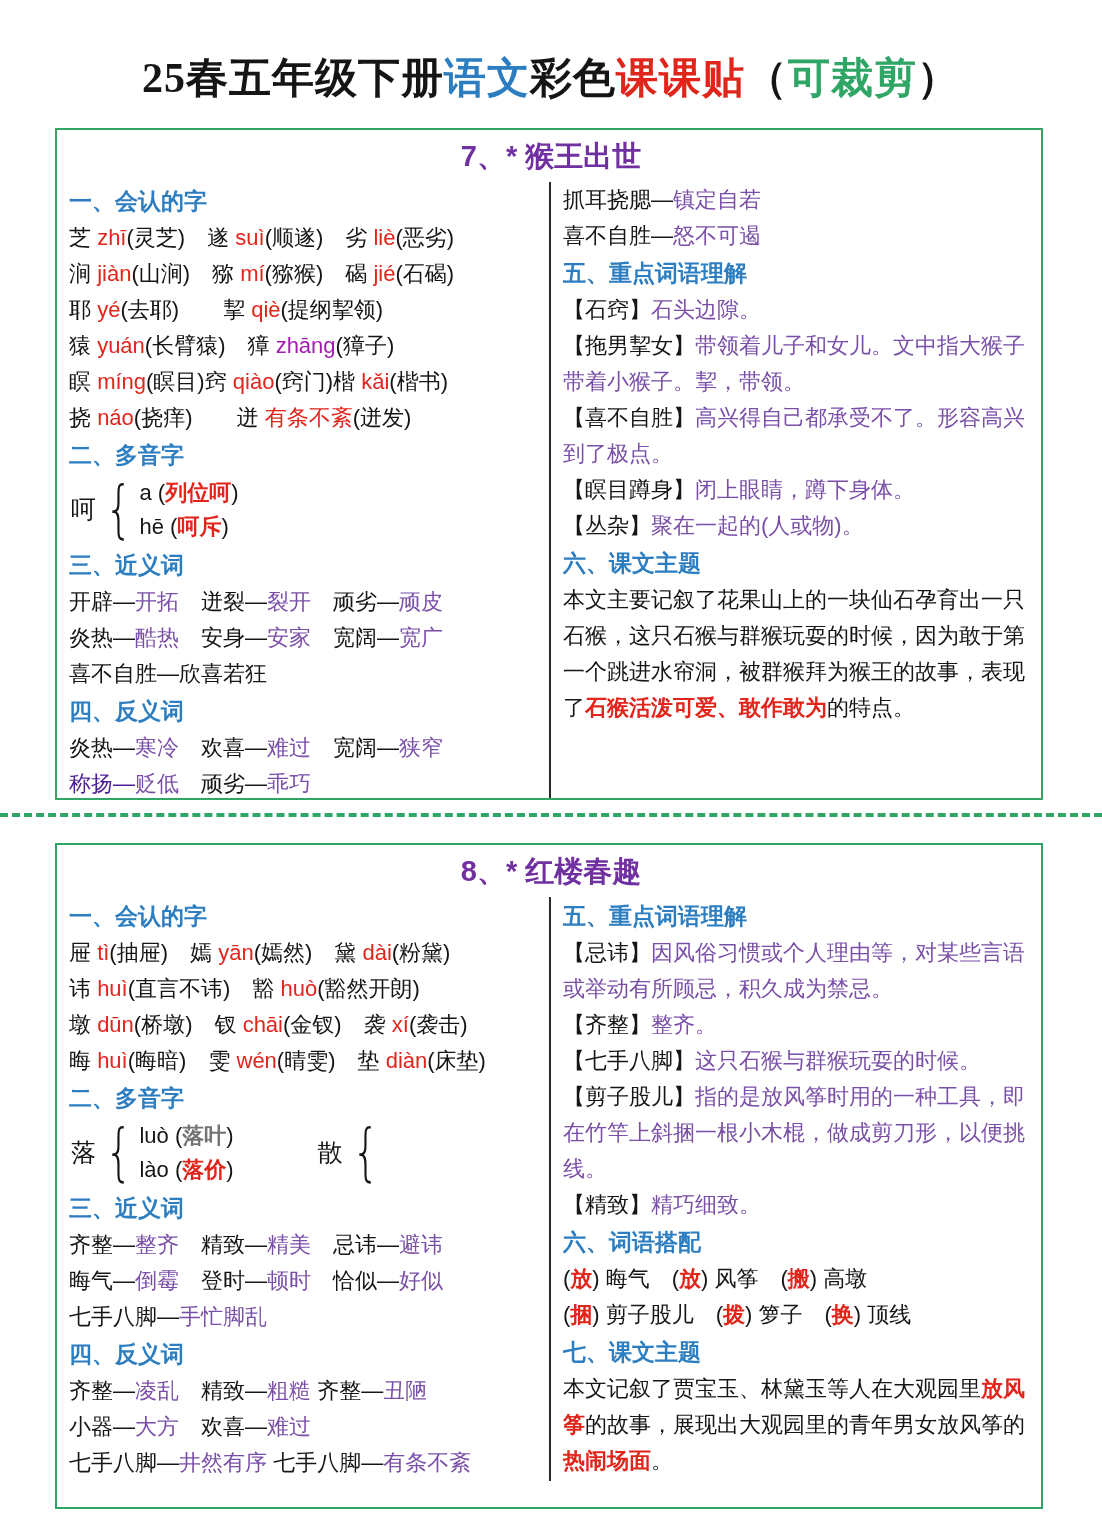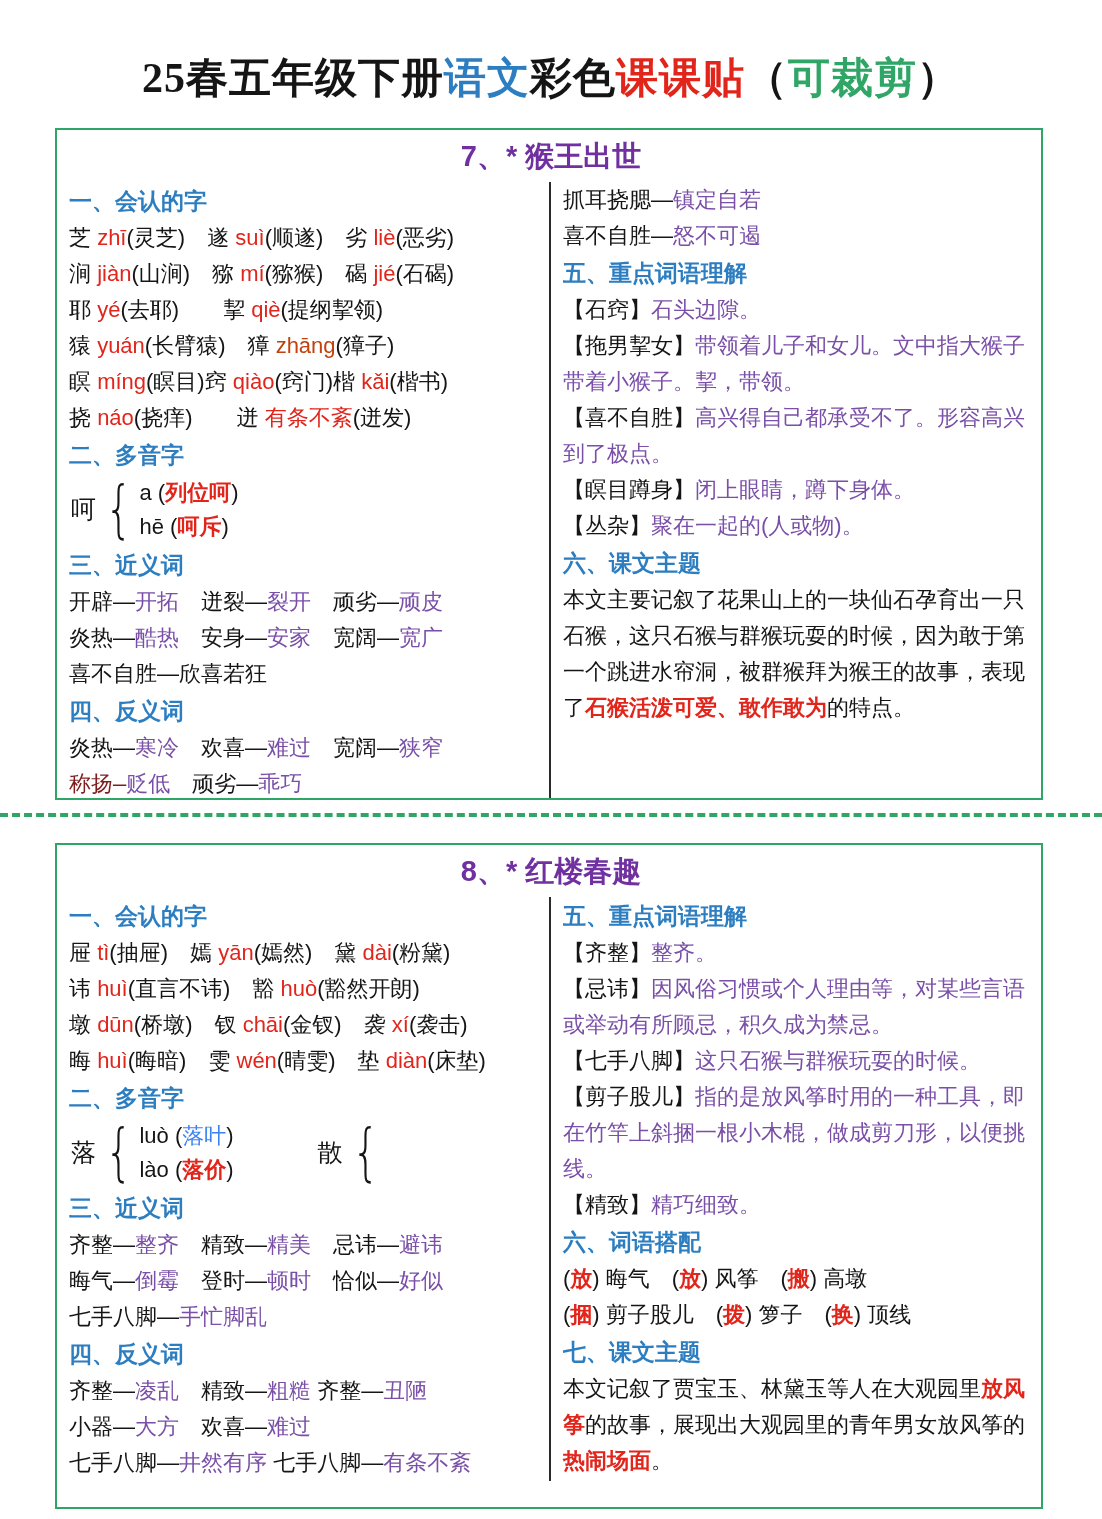--- a/index.html
+++ b/index.html
@@ -50,41 +50,41 @@
     </div>
 
   <div class="box" id="box1">
     <div class="sec-head">7、* 猴王出世</div>
     <div class="cols">
       <div class="col-left">
           <div class="subhead">一、会认的字</div>
           <div class="line"><span style="color: rgb(21, 21, 21);">芝 </span><span style="color: rgb(225, 37, 27);">zhī</span><span style="color: rgb(21, 21, 21);">(灵芝)　</span><span style="color: rgb(21, 21, 21);">遂 </span><span style="color: rgb(225, 37, 27);">suì</span><span style="color: rgb(21, 21, 21);">(顺遂)　</span><span style="color: rgb(21, 21, 21);">劣 </span><span style="color: rgb(225, 37, 27);">liè</span><span style="color: rgb(21, 21, 21);">(恶劣)</span></div>
           <div class="line"><span style="color: rgb(21, 21, 21);">涧 </span><span style="color: rgb(225, 37, 27);">jiàn</span><span style="color: rgb(21, 21, 21);">(山涧)　</span><span style="color: rgb(21, 21, 21);">猕 </span><span style="color: rgb(225, 37, 27);">mí</span><span style="color: rgb(21, 21, 21);">(猕猴)　</span><span style="color: rgb(21, 21, 21);">碣 </span><span style="color: rgb(225, 37, 27);">jié</span><span style="color: rgb(21, 21, 21);">(石碣)</span></div>
           <div class="line"><span style="color: rgb(21, 21, 21);">耶 </span><span style="color: rgb(225, 37, 27);">yé</span><span style="color: rgb(21, 21, 21);">(去耶)　　</span><span style="color: rgb(21, 21, 21);">挈 </span><span style="color: rgb(225, 37, 27);">qiè</span><span style="color: rgb(21, 21, 21);">(提纲挈领)</span></div>
-          <div class="line"><span style="color: rgb(21, 21, 21);">猿 </span><span style="color: rgb(225, 37, 27);">yuán</span><span style="color: rgb(21, 21, 21);">(长臂猿)　</span><span style="color: rgb(21, 21, 21);">獐 </span><span style="color: #c2410c;">zhāng</span><span style="color: rgb(21, 21, 21);">(獐子)</span></div>
+          <div class="line"><span style="color: rgb(21, 21, 21);">猿 </span><span style="color: rgb(225, 37, 27);">yuán</span><span style="color: rgb(21, 21, 21);">(长臂猿)　</span><span style="color: rgb(21, 21, 21);">獐 </span><span style="color: #a21caf;">zhāng</span><span style="color: rgb(21, 21, 21);">(獐子)</span></div>
           <div class="line"><span style="color: rgb(21, 21, 21);">瞑 </span><span style="color: rgb(225, 37, 27);">míng</span><span style="color: rgb(21, 21, 21);">(瞑目)</span><span style="color: rgb(21, 21, 21);">窍 </span><span style="color: rgb(225, 37, 27);">qiào</span><span style="color: rgb(21, 21, 21);">(窍门)</span><span style="color: rgb(21, 21, 21);">楷 </span><span style="color: rgb(225, 37, 27);">kǎi</span><span style="color: rgb(21, 21, 21);">(楷书)</span></div>
           <div class="line"><span style="color: rgb(21, 21, 21);">挠 </span><span style="color: rgb(225, 37, 27);">náo</span><span style="color: rgb(21, 21, 21);">(挠痒)　　</span><span style="color: rgb(21, 21, 21);">迸 </span><span style="color: rgb(225, 37, 27);">有条不紊</span><span style="color: rgb(21, 21, 21);">(迸发)</span></div>
           <div class="subhead">二、多音字</div>
           <div class="brace-row">
             <span class="bgroup">
               <span class="bchar">呵</span>
               <span class="bbrace">{</span>
               <span class="bopts">
                 <span class="bopt"><span style="color: rgb(21, 21, 21);">a (</span><span style="color: rgb(225, 37, 27); font-weight: bold;">列位呵</span><span style="color: rgb(21, 21, 21);">)</span></span>
                 <span class="bopt"><span style="color: rgb(21, 21, 21); text-align: right;">hē (</span><span style="color: rgb(225, 37, 27); font-weight: bold;">呵斥</span><span style="color: rgb(21, 21, 21);">)</span></span>
               </span>
             </span>
           </div>
           <div class="subhead">三、近义词</div>
           <div class="line"><span style="color: rgb(21, 21, 21);">开辟—</span><span style="color: rgb(122, 79, 168);">开拓</span><span style="color: rgb(21, 21, 21);">　</span><span style="color: rgb(21, 21, 21);">迸裂—</span><span style="color: rgb(122, 79, 168);">裂开</span><span style="color: rgb(21, 21, 21);">　</span><span style="color: rgb(21, 21, 21);">顽劣—</span><span style="color: rgb(122, 79, 168);">顽皮</span></div>
           <div class="line"><span style="color: rgb(21, 21, 21);">炎热—</span><span style="color: rgb(122, 79, 168);">酷热</span><span style="color: rgb(21, 21, 21);">　</span><span style="color: rgb(21, 21, 21);">安身—</span><span style="color: rgb(122, 79, 168);">安家</span><span style="color: rgb(21, 21, 21);">　</span><span style="color: rgb(21, 21, 21);">宽阔—</span><span style="color: rgb(122, 79, 168);">宽广</span></div>
           <div class="line"><span style="color: rgb(21, 21, 21);">喜不自胜—欣喜若狂</span></div>
           <div class="subhead">四、反义词</div>
           <div class="line"><span style="color: rgb(21, 21, 21);">炎热—</span><span style="color: rgb(122, 79, 168);">寒冷</span><span style="color: rgb(21, 21, 21);">　</span><span style="color: rgb(21, 21, 21);">欢喜—</span><span style="color: rgb(122, 79, 168);">难过</span><span style="color: rgb(21, 21, 21);">　</span><span style="color: rgb(21, 21, 21);">宽阔—</span><span style="color: rgb(122, 79, 168);">狭窄</span></div>
-          <div class="line"><span style="color: #7f1d1d; font-family: Liberation Mono, monospace;">称扬—</span><span style="color: rgb(122, 79, 168); text-align: right;">贬低</span><span style="color: rgb(21, 21, 21);">　</span><span style="color: rgb(21, 21, 21);">顽劣—</span><span style="color: rgb(122, 79, 168);">乖巧</span></div>
+          <div class="line"><span style="color: #4c1d95;">称扬—</span><span style="color: rgb(122, 79, 168); text-align: right;">贬低</span><span style="color: rgb(21, 21, 21);">　</span><span style="color: rgb(21, 21, 21);">顽劣—</span><span style="color: rgb(122, 79, 168);">乖巧</span></div>
         </div>
       <div class="col-right">
           <div class="line"><span style="color: rgb(21, 21, 21);">抓耳挠腮—</span><span style="color: rgb(122, 79, 168);">镇定自若</span></div>
           <div class="line"><span style="color: rgb(21, 21, 21);">喜不自胜—</span><span style="color: rgb(122, 79, 168);">怒不可遏</span></div>
           <div class="subhead">五、重点词语理解</div>
           <div class="line"><span style="color: rgb(21, 21, 21);">【石窍】</span><span style="color: rgb(122, 79, 168);">石头边隙。</span></div>
           <div class="line"><span style="color: rgb(21, 21, 21);">【拖男挈女】</span><span style="color: rgb(122, 79, 168);">带领着儿子和女儿。文中指大猴子带着小猴子。挈，带领。</span></div>
           <div class="line"><span style="color: rgb(21, 21, 21);">【喜不自胜】</span><span style="color: rgb(122, 79, 168);">高兴得自己都承受不了。形容高兴到了极点。</span></div>
           <div class="line"><span style="color: rgb(21, 21, 21);">【瞑目蹲身】</span><span style="color: rgb(122, 79, 168);">闭上眼睛，蹲下身体。</span></div>
           <div class="line"><span style="color: rgb(21, 21, 21);">【丛杂】</span><span style="color: rgb(122, 79, 168);">聚在一起的(人或物)。</span></div>
@@ -104,42 +104,42 @@
           <div class="line"><span style="color: rgb(21, 21, 21);">屉 </span><span style="color: rgb(225, 37, 27);">tì</span><span style="color: rgb(21, 21, 21);">(抽屉)　</span><span style="color: rgb(21, 21, 21);">嫣 </span><span style="color: rgb(225, 37, 27);">yān</span><span style="color: rgb(21, 21, 21);">(嫣然)　</span><span style="color: rgb(21, 21, 21);">黛 </span><span style="color: rgb(225, 37, 27);">dài</span><span style="color: rgb(21, 21, 21);">(粉黛)</span></div>
           <div class="line"><span style="color: rgb(21, 21, 21);">讳 </span><span style="color: rgb(225, 37, 27);">huì</span><span style="color: rgb(21, 21, 21);">(直言不讳)　</span><span style="color: rgb(21, 21, 21);">豁 </span><span style="color: rgb(225, 37, 27);">huò</span><span style="color: rgb(21, 21, 21);">(豁然开朗)</span></div>
           <div class="line"><span style="color: rgb(21, 21, 21);">墩 </span><span style="color: rgb(225, 37, 27);">dūn</span><span style="color: rgb(21, 21, 21);">(桥墩)　</span><span style="color: rgb(21, 21, 21);">钗 </span><span style="color: rgb(225, 37, 27);">chāi</span><span style="color: rgb(21, 21, 21);">(金钗)　</span><span style="color: rgb(21, 21, 21);">袭 </span><span style="color: rgb(225, 37, 27);">xí</span><span style="color: rgb(21, 21, 21);">(袭击)</span></div>
           <div class="line"><span style="color: rgb(21, 21, 21);">晦 </span><span style="color: rgb(225, 37, 27);">huì</span><span style="color: rgb(21, 21, 21);">(晦暗)　</span><span style="color: rgb(21, 21, 21);">雯 </span><span style="color: rgb(225, 37, 27);">wén</span><span style="color: rgb(21, 21, 21);">(晴雯)　</span><span style="color: rgb(21, 21, 21);">垫 </span><span style="color: rgb(225, 37, 27);">diàn</span><span style="color: rgb(21, 21, 21);">(床垫)</span></div>
           <div class="subhead">二、多音字</div>
           <div class="brace-row">
             <span class="bgroup">
               <span class="bchar">落</span>
               <span class="bbrace">{</span>
               <span class="bopts">
-                <span class="bopt"><span style="color: rgb(21, 21, 21);">luò (</span><span style="color: #3b82f6; font-weight: normal;">落叶</span><span style="color: rgb(21, 21, 21);">)</span></span>
+                <span class="bopt"><span style="color: rgb(21, 21, 21);">luò (</span><span style="color: #737373; font-weight: bold;">落叶</span><span style="color: rgb(21, 21, 21);">)</span></span>
                 <span class="bopt"><span style="color: rgb(21, 21, 21);">lào (</span><span style="color: rgb(225, 37, 27); font-weight: bold;">落价</span><span style="color: rgb(21, 21, 21);">)</span></span>
               </span>
             </span>
             <span class="bgroup">
               <span class="bchar">散</span>
               <span class="bbrace">{</span>
             </span>
           </div>
           <div class="subhead">三、近义词</div>
           <div class="line"><span style="color: rgb(21, 21, 21);">齐整—</span><span style="color: rgb(122, 79, 168);">整齐</span><span style="color: rgb(21, 21, 21);">　</span><span style="color: rgb(21, 21, 21);">精致—</span><span style="color: rgb(122, 79, 168);">精美</span><span style="color: rgb(21, 21, 21);">　</span><span style="color: rgb(21, 21, 21);">忌讳—</span><span style="color: rgb(122, 79, 168);">避讳</span></div>
           <div class="line"><span style="color: rgb(21, 21, 21);">晦气—</span><span style="color: rgb(122, 79, 168);">倒霉</span><span style="color: rgb(21, 21, 21);">　</span><span style="color: rgb(21, 21, 21);">登时—</span><span style="color: rgb(122, 79, 168);">顿时</span><span style="color: rgb(21, 21, 21);">　</span><span style="color: rgb(21, 21, 21);">恰似—</span><span style="color: rgb(122, 79, 168);">好似</span></div>
           <div class="line"><span style="color: rgb(21, 21, 21);">七手八脚—</span><span style="color: rgb(122, 79, 168);">手忙脚乱</span></div>
           <div class="subhead">四、反义词</div>
           <div class="line"><span style="color: rgb(21, 21, 21);">齐整—</span><span style="color: rgb(122, 79, 168);">凌乱</span><span style="color: rgb(21, 21, 21);">　</span><span style="color: rgb(21, 21, 21);">精致—</span><span style="color: rgb(122, 79, 168);">粗糙</span><span style="color: rgb(21, 21, 21);"> </span><span style="color: rgb(21, 21, 21);">齐整—</span><span style="color: rgb(122, 79, 168);">丑陋</span></div>
           <div class="line"><span style="color: rgb(21, 21, 21);">小器—</span><span style="color: rgb(122, 79, 168);">大方</span><span style="color: rgb(21, 21, 21);">　</span><span style="color: rgb(21, 21, 21);">欢喜—</span><span style="color: rgb(122, 79, 168);">难过</span></div>
           <div class="line"><span style="color: rgb(21, 21, 21);">七手八脚—</span><span style="color: rgb(122, 79, 168);">井然有序</span><span style="color: rgb(21, 21, 21);"> </span><span style="color: rgb(21, 21, 21);">七手八脚—</span><span style="color: rgb(122, 79, 168);">有条不紊</span></div>
         </div>
       <div class="col-right">
           <div class="subhead">五、重点词语理解</div>
+          <div class="line"><span style="color: rgb(21, 21, 21);">【忌讳】</span><span style="color: rgb(122, 79, 168);">因风俗习惯或个人理由等，对某些言语或举动有所顾忌，积久成为禁忌。</span></div>
           <div class="line"><span style="color: rgb(21, 21, 21);">【齐整】</span><span style="color: rgb(122, 79, 168);">整齐。</span></div>
-          <div class="line"><span style="color: rgb(21, 21, 21);">【忌讳】</span><span style="color: rgb(122, 79, 168);">因风俗习惯或个人理由等，对某些言语或举动有所顾忌，积久成为禁忌。</span></div>
           <div class="line"><span style="color: rgb(21, 21, 21);">【七手八脚】</span><span style="color: rgb(122, 79, 168);">这只石猴与群猴玩耍的时候。</span></div>
           <div class="line"><span style="color: rgb(21, 21, 21);">【剪子股儿】</span><span style="color: rgb(122, 79, 168);">指的是放风筝时用的一种工具，即在竹竿上斜捆一根小木棍，做成剪刀形，以便挑线。</span></div>
           <div class="line"><span style="color: rgb(21, 21, 21);">【精致】</span><span style="color: rgb(122, 79, 168);">精巧细致。</span></div>
           <div class="subhead">六、词语搭配</div>
           <div class="line"><span style="color: rgb(21, 21, 21);">(</span><span style="color: rgb(225, 37, 27); font-weight: bold;">放</span><span style="color: rgb(21, 21, 21);">) 晦气　(</span><span style="color: rgb(225, 37, 27); font-weight: bold;">放</span><span style="color: rgb(21, 21, 21);">) 风筝　(</span><span style="color: rgb(225, 37, 27); font-weight: bold;">搬</span><span style="color: rgb(21, 21, 21);">) 高墩</span></div>
           <div class="line"><span style="color: rgb(21, 21, 21);">(</span><span style="color: rgb(225, 37, 27); font-weight: bold;">捆</span><span style="color: rgb(21, 21, 21);">) 剪子股儿　(</span><span style="color: rgb(225, 37, 27); font-weight: bold;">拨</span><span style="color: rgb(21, 21, 21);">) 箩子　(</span><span style="color: rgb(225, 37, 27); font-weight: bold;">换</span><span style="color: rgb(21, 21, 21);">) 顶线</span></div>
           <div class="subhead">七、课文主题</div>
           <div class="line"><span style="color: rgb(21, 21, 21);">本文记叙了贾宝玉、林黛玉等人在大观园里</span><span style="color: rgb(225, 37, 27); font-weight: bold;">放风筝</span><span style="color: rgb(21, 21, 21);">的故事，展现出大观园里的青年男女放风筝的</span><span style="color: rgb(225, 37, 27); font-weight: bold;">热闹场面</span><span style="color: rgb(21, 21, 21);">。</span></div>
         </div>
     </div>

